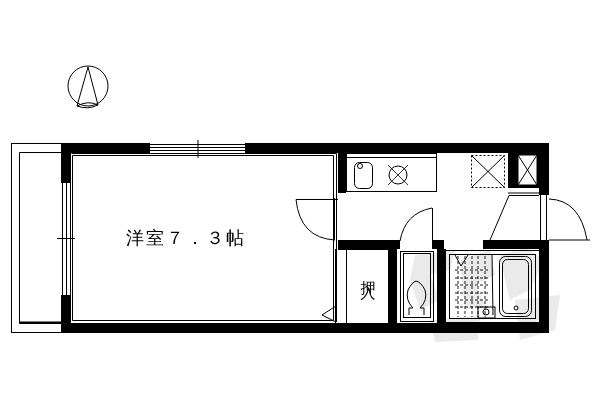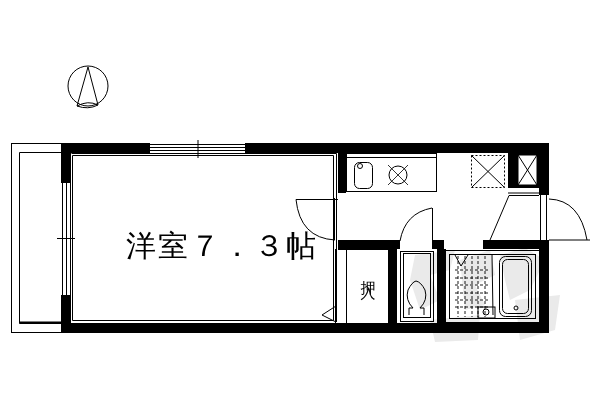--- a/index.html
+++ b/index.html
@@ -1,19 +1,19 @@
 <!DOCTYPE html>
 <html><head>
 <meta charset="utf-8">
 <style>
   html, body { margin: 0; padding: 0; background: #ffffff; }
   body { width: 600px; height: 400px; position: relative; overflow: hidden; font-family: "DejaVu Sans", sans-serif; }
   #plan { position: absolute; left: 0; top: 0; }
   .label { position: absolute; color: #000; font-family: "DejaVu Sans", sans-serif; white-space: nowrap; }
-  #room-label { left: 126px; top: 226px; font-size: 30px; letter-spacing: 2px; }
+  #room-label { left: 126px; top: 226px; font-size: 18px; letter-spacing: 2px; }
   #closet-label { left: 360px; top: 268px; font-size: 15px; writing-mode: vertical-rl; line-height: 15px; letter-spacing: 4px; }
 </style>
 </head>
 <body>
 
 <svg id="plan" width="600" height="400" viewBox="0 0 600 400" xmlns="http://www.w3.org/2000/svg">
 
   <g fill="#e8e8e8" opacity="0.9">
     <path d="M415 255 L455 250 L450 270 L430 275 L440 300 L420 310 L410 280 Z"></path>
     <path d="M460 260 L490 250 L495 275 L475 285 L485 305 L465 310 Z"></path>

